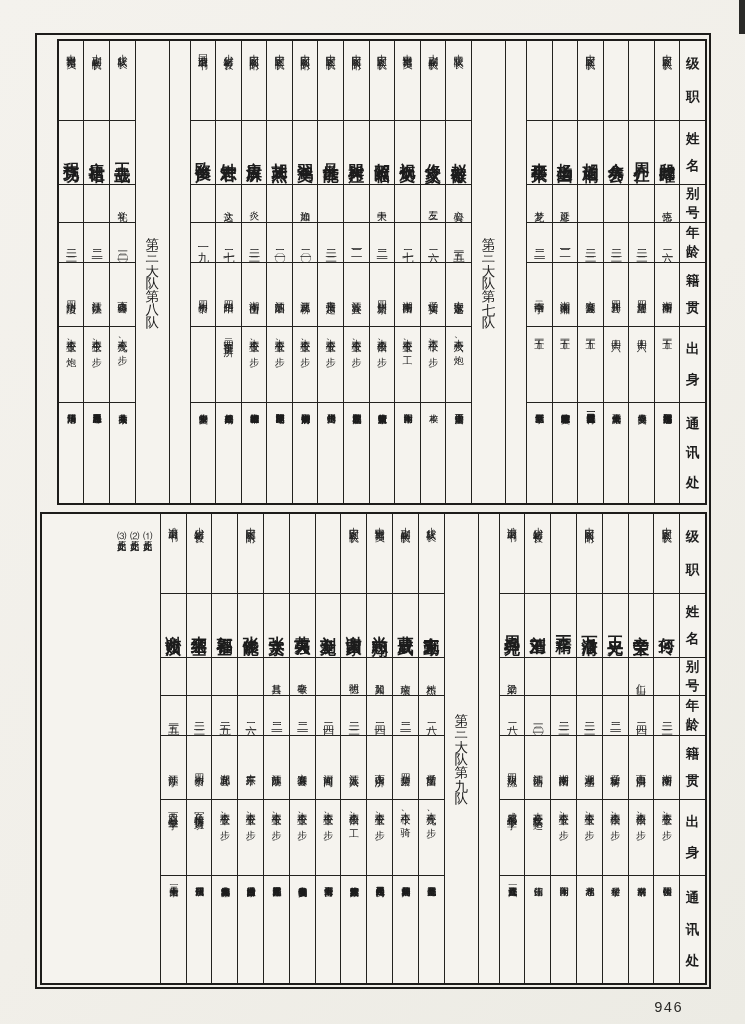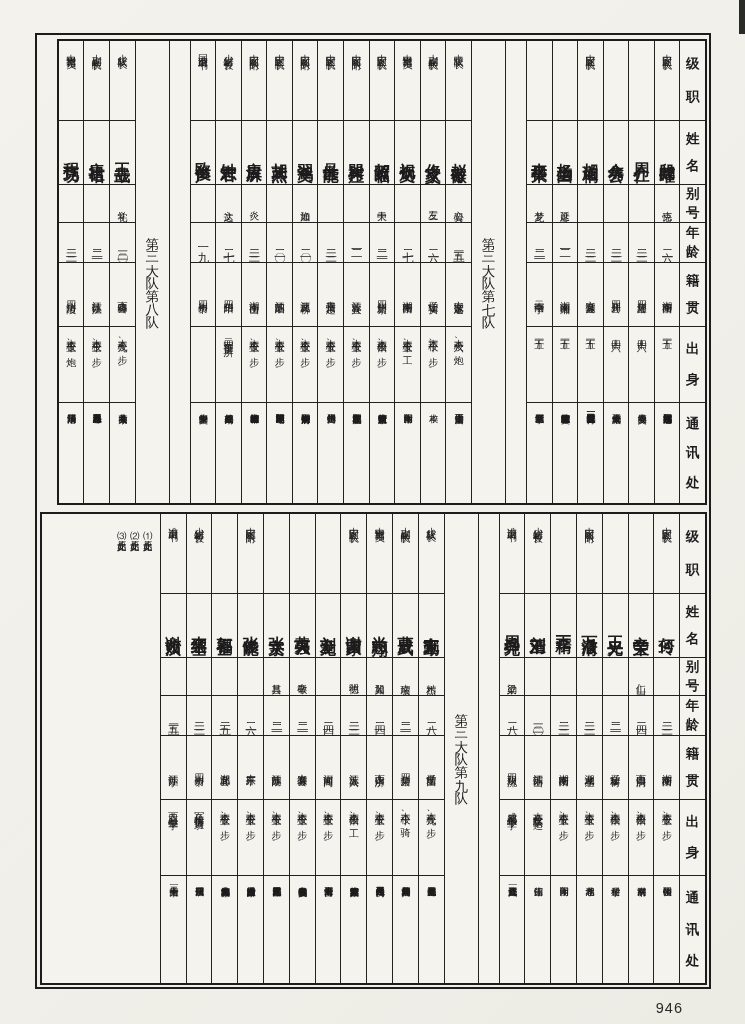--- a/index.html
+++ b/index.html
@@ -59,21 +59,21 @@
   .section .vt{font-size:13.5px;letter-spacing:13px;font-weight:500;}
   .notes-wrap{
     position:absolute;top:10px;right:6px;
     writing-mode:vertical-rl;text-orientation:upright;
     font-size:9px;line-height:1.45;
   }
   .note{margin:0;letter-spacing:0.5px;}
   .page-number{
     position:absolute;right:62px;bottom:8px;
     font-size:14.5px;letter-spacing:1px;color:#2b2a27;
-    font-family:Liberation Sans, sans-serif;
+    font-family:Liberation Mono, monospace;
   }
 </style>
 </head>
 <body>
 
 <div class="page">
   <div class="edge-mark"></div>
   <div class="frame">
     <div class="tbl tbl-top" id="tbl-top">
         <div class="col fields">

